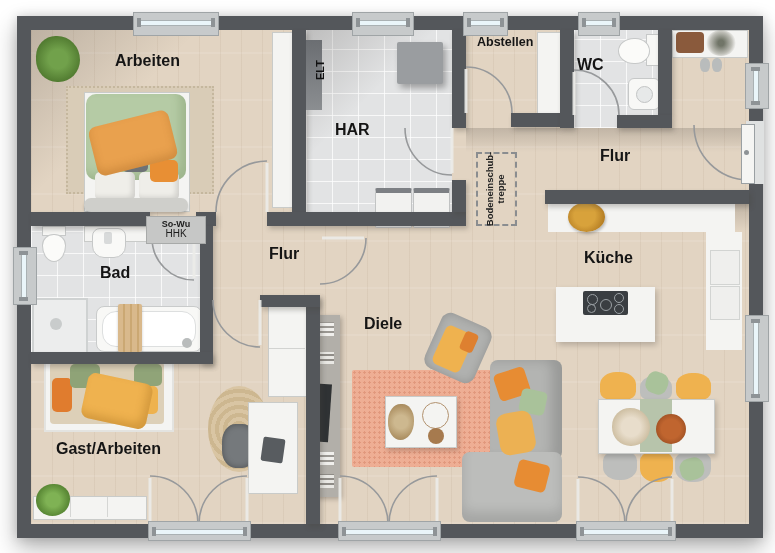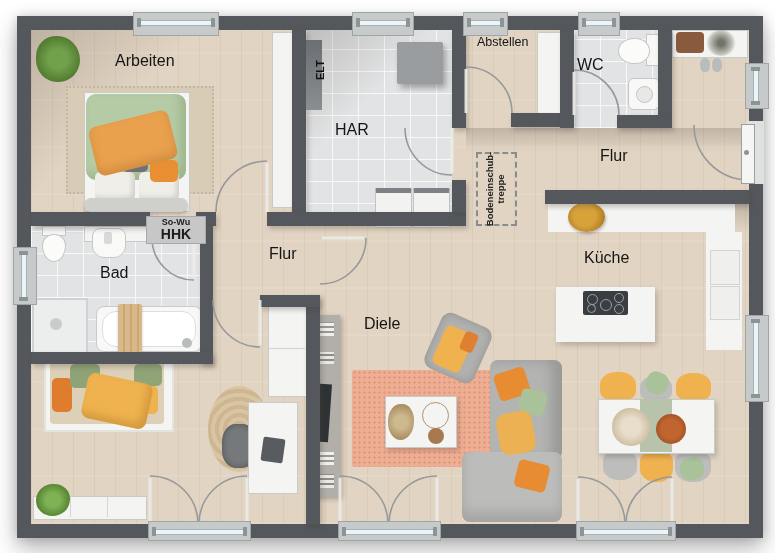--- a/index.html
+++ b/index.html
@@ -15,21 +15,21 @@
             box-shadow:0 10px 22px rgba(0,0,0,.30), 0 0 10px rgba(0,0,0,.15);z-index:1;}
   .wood{background-color:var(--wood-floor);
         background-image:repeating-linear-gradient(90deg, rgba(120,90,60,.07) 0 1px, transparent 1px 21px),
                          repeating-linear-gradient(0deg, rgba(255,255,255,.10) 0 2px, transparent 2px 47px);}
   .tile{background-color:var(--tile-floor);
         background-image:repeating-linear-gradient(90deg, rgba(255,255,255,.75) 0 1px, transparent 1px 26px),
                          repeating-linear-gradient(0deg, rgba(255,255,255,.75) 0 1px, transparent 1px 22px);}
   .shade-tl{background:linear-gradient(135deg, rgba(60,55,50,.22), rgba(60,55,50,0) 38%);}
   .shade-t{background:linear-gradient(180deg, rgba(60,55,50,.20), rgba(60,55,50,0) 30%);}
   .wall{background:var(--wall);box-shadow:2px 3px 5px rgba(70,65,58,.30);z-index:8;}
-  .lbl{z-index:12;color:#151515;font-weight:400;font-size:16px;white-space:nowrap;}
+  .lbl{z-index:12;color:#151515;font-weight:700;font-size:16px;white-space:nowrap;}
   .lbl.small{font-size:12.5px;}
   .vtext{transform:rotate(-90deg);transform-origin:center;text-align:center;}
   .win{background:#c7cacb;border:1px solid #9fa4a6;z-index:10;}
   .win .glass{position:absolute;background:var(--window-glass);border:1px solid #aab1b3;}
   .win.h .glass{left:5px;right:5px;top:7px;height:4px;}
   .win.v .glass{top:5px;bottom:5px;left:7px;width:4px;}
   .win .cap1,.win .cap2{position:absolute;background:#8e9396;}
   .win.h .cap1{left:3px;top:5px;width:4px;height:9px;} .win.h .cap2{right:3px;top:5px;width:4px;height:9px;}
   .win.v .cap1{top:3px;left:5px;width:9px;height:4px;} .win.v .cap2{bottom:3px;left:5px;width:9px;height:4px;}
   .fw{background:var(--furniture-white);border:1px solid #c9cbc9;z-index:4;}
@@ -99,21 +99,21 @@
   <div class="abs" style="left:104px;top:232px;width:8px;height:12px;z-index:6;background:#d8dada;border-radius:2px;"></div>
   <div class="abs" style="left:32px;top:298px;width:52px;height:52px;z-index:5;background:#eceded;border:2px solid #cfd2d2;"></div>
   <div class="abs round" style="left:50px;top:318px;width:12px;height:12px;z-index:6;background:#c9cccc;"></div>
   <div class="abs" style="left:96px;top:306px;width:104px;height:44px;z-index:5;background:#f8f8f6;border:1px solid #c9cbcb;border-radius:8px;"></div>
   <div class="abs" style="left:102px;top:311px;width:92px;height:34px;z-index:6;background:#ffffff;border:1px solid #dddfdf;border-radius:14px;"></div>
   <div class="abs" style="left:118px;top:304px;width:24px;height:48px;z-index:7;background:repeating-linear-gradient(90deg,#d9b98c 0 5px,#cba873 5px 7px);border-radius:2px;box-shadow:0 2px 3px rgba(0,0,0,.2);"></div>
   <div class="abs round" style="left:182px;top:338px;width:10px;height:10px;z-index:7;background:#b9bcbc;"></div>
 
   <div class="abs" style="left:146px;top:216px;width:58px;height:26px;z-index:11;background:#c6c7c6;border:1px solid #a8aaa9;display:flex;flex-direction:column;align-items:center;justify-content:center;line-height:1.05;">
     <span style="font-size:9px;font-weight:700;color:#1c1c1c;">So-Wu</span>
-    <span style="font-size:14px;font-weight:700;color:#1c1c1c;">HHK</span>
+    <span style="font-size:10px;font-weight:400;color:#1c1c1c;">HHK</span>
   </div>
 
   <div class="abs fw" style="left:44px;top:358px;width:126px;height:70px;z-index:4;border:2px solid #e3e3e0;"></div>
   <div class="abs" style="left:50px;top:362px;width:114px;height:62px;z-index:5;background:#ddd0b8;border-radius:4px;"></div>
   <div class="pillow" style="left:52px;top:378px;width:20px;height:34px;background:#e07c2e;"></div>
   <div class="pillow" style="left:70px;top:364px;width:30px;height:24px;background:#8fa377;"></div>
   <div class="pillow" style="left:134px;top:364px;width:28px;height:22px;background:#90a478;"></div>
   <div class="pillow" style="left:126px;top:386px;width:32px;height:28px;background:#eeb24e;"></div>
   <div class="abs" style="left:84px;top:378px;width:66px;height:46px;z-index:6;background:var(--accent-yellow);border-radius:8px;transform:rotate(12deg);box-shadow:inset -5px -5px 8px rgba(150,95,20,.3);"></div>
   <div class="abs fw" style="left:33px;top:496px;width:112px;height:22px;z-index:4;"></div>
@@ -285,14 +285,15 @@
 
   <div class="abs lbl" style="left:115px;top:52px;">Arbeiten</div>
   <div class="abs lbl" style="left:335px;top:121px;">HAR</div>
   <div class="abs lbl small" style="left:477px;top:35px;">Abstellen</div>
   <div class="abs lbl" style="left:577px;top:56px;">WC</div>
   <div class="abs lbl" style="left:600px;top:147px;">Flur</div>
   <div class="abs lbl" style="left:237px;top:245px;margin-left:32px;">Flur</div>
   <div class="abs lbl" style="left:100px;top:264px;">Bad</div>
   <div class="abs lbl" style="left:584px;top:249px;">Küche</div>
   <div class="abs lbl" style="left:364px;top:315px;">Diele</div>
+  <div class="abs lbl" style="left:56px;top:440px;">Gast/Arbeiten</div>
 
 </div>
 
 </body></html>

